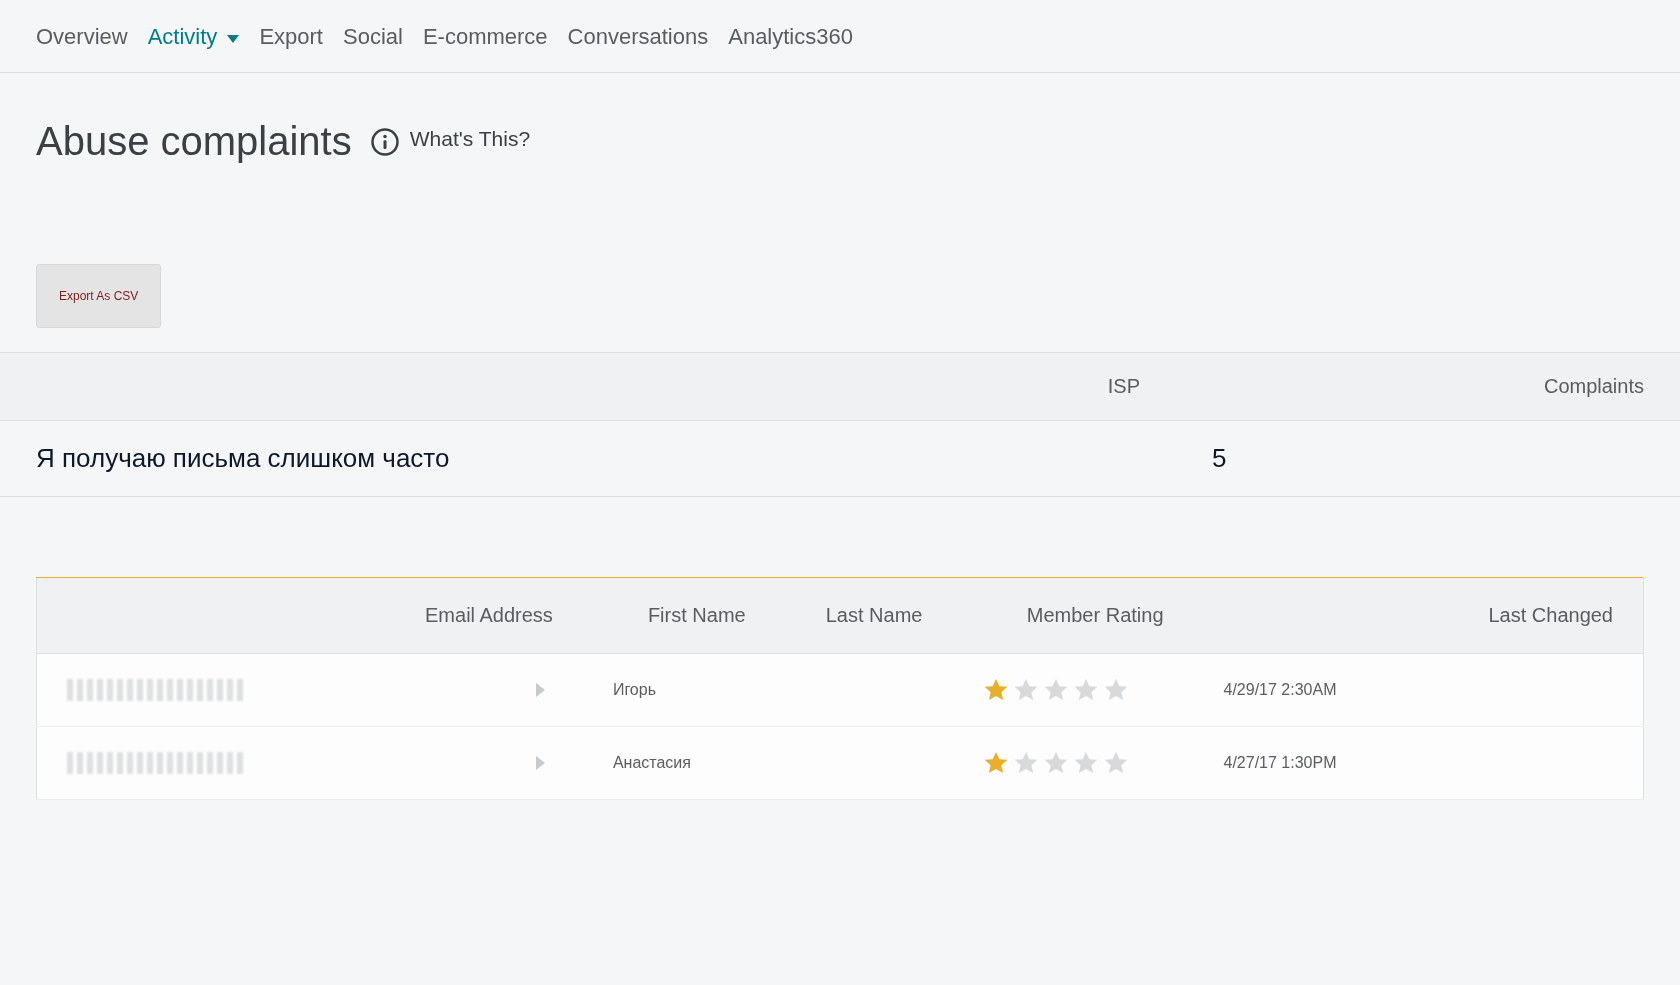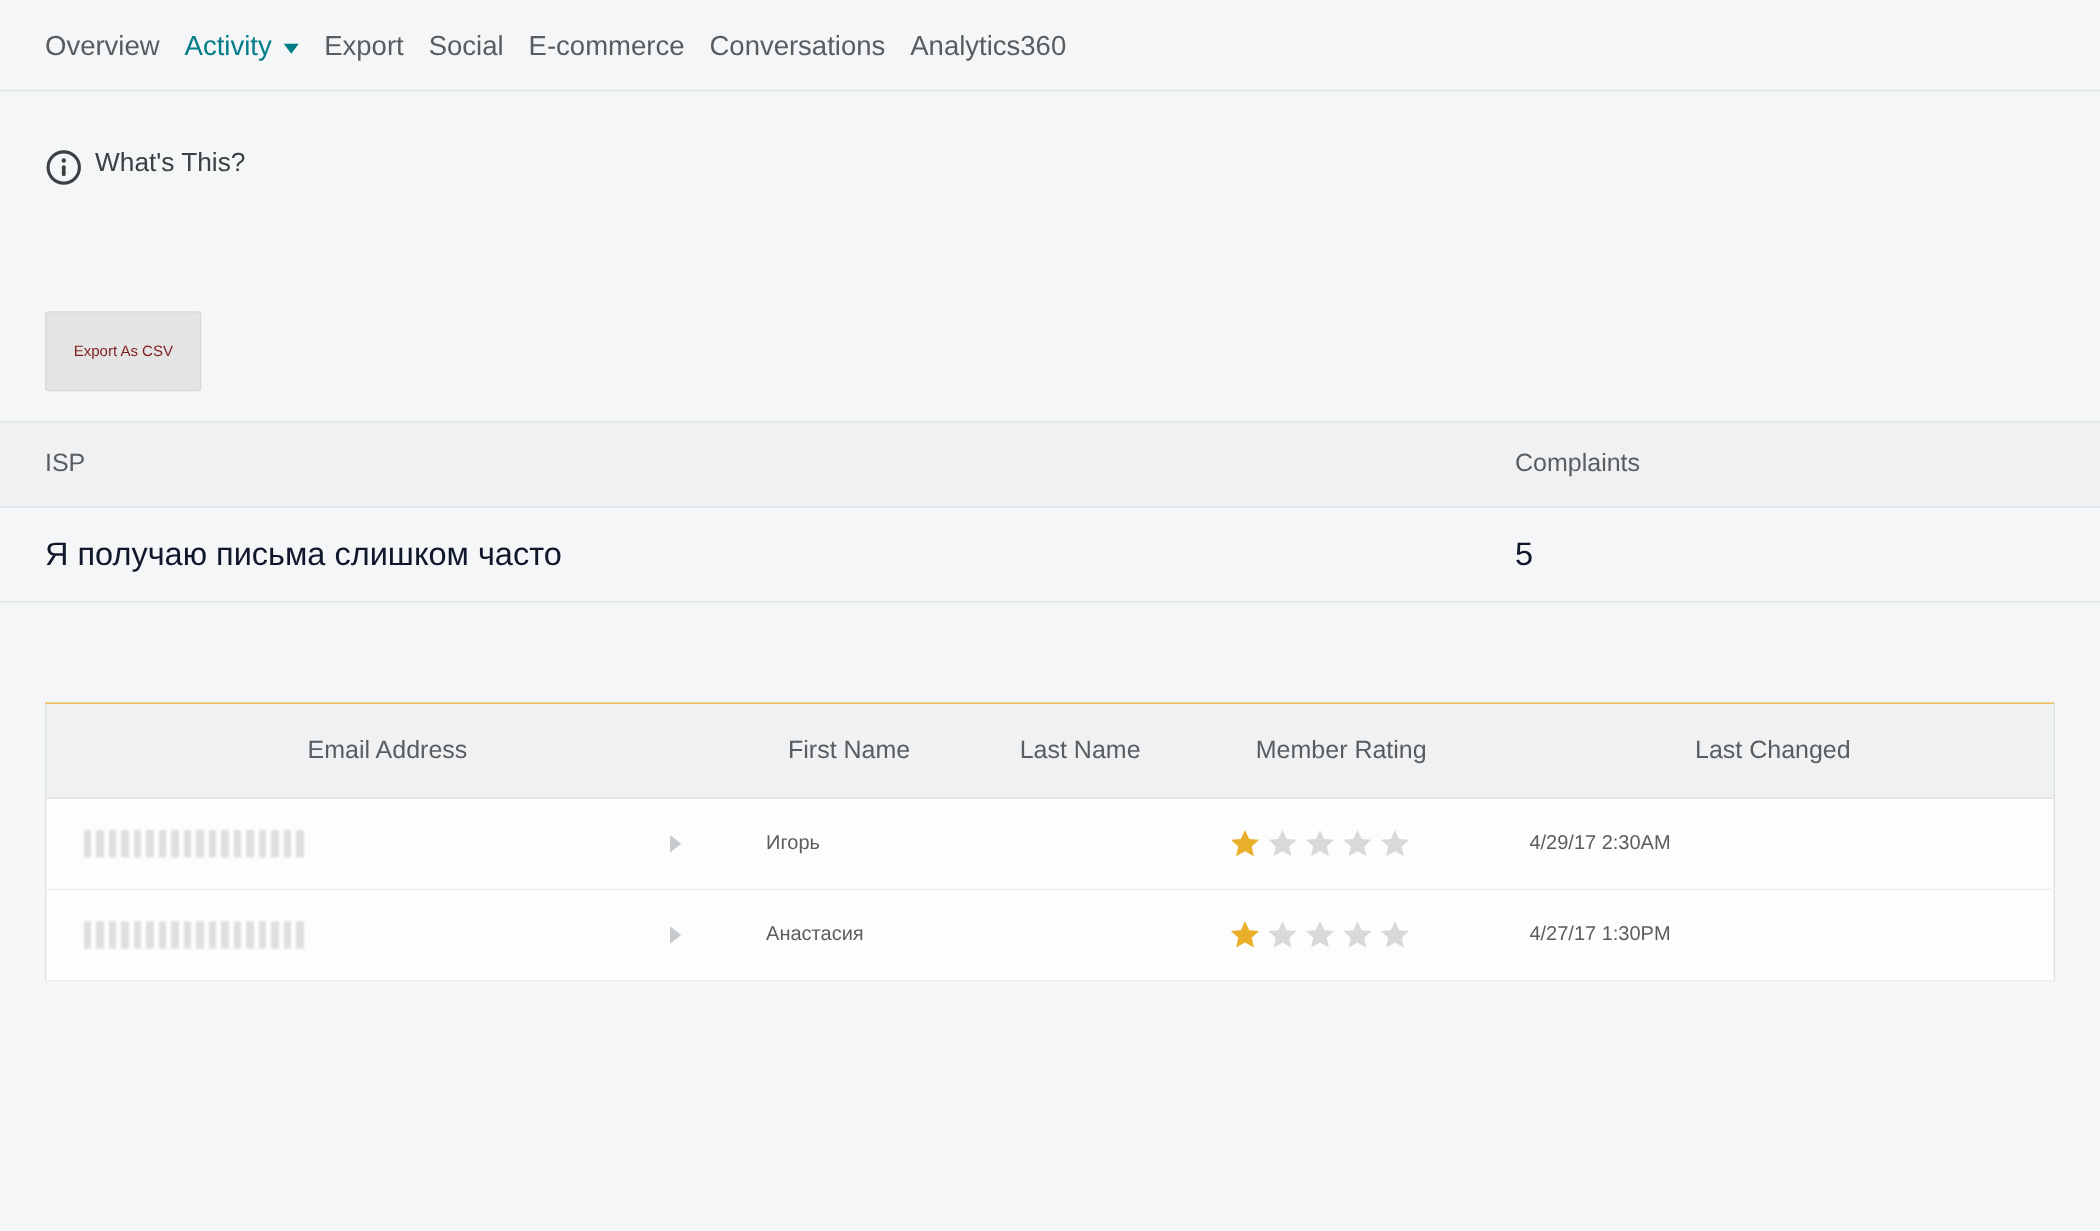--- a/index.html
+++ b/index.html
@@ -77,21 +77,21 @@
       cursor: pointer;
       font-family: inherit;
     }
     .summary-table {
       width: 100%;
       border-collapse: collapse;
       border-top: 1px solid #dbe0e2;
       border-bottom: 1px solid #dbe0e2;
     }
     .summary-table thead th {
-      text-align: left;
+      text-align: right;
       font-weight: 400;
       font-size: 20px;
       color: #595d60;
       padding: 22px 36px;
       background-color: #f0f1f2;
       border-bottom: 1px solid #dbe0e2;
     }
     .summary-table tbody td {
       padding: 22px 36px;
       font-size: 26px;
@@ -104,21 +104,21 @@
     }
     .detail-table {
       width: 100%;
       border-collapse: collapse;
       background-color: #fdfdfd;
       border-top: 1px solid #e9af2b;
       border-left: 1px solid #dbe0e2;
       border-right: 1px solid #dbe0e2;
     }
     .detail-table thead th {
-      text-align: center;
+      text-align: right;
       font-weight: 400;
       font-size: 20px;
       color: #595d60;
       padding: 26px 30px 26px 30px;
       background-color: #f0f1f2;
       border-bottom: 1px solid #dbe0e2;
     }
     .detail-table tbody td {
       padding: 22px 30px;
       font-size: 16px;
@@ -173,20 +173,21 @@
     <span class="chevron-down"></span>
   </div>
   <div class="tab-nav-item">Export</div>
   <div class="tab-nav-item">Social</div>
   <div class="tab-nav-item">E-commerce</div>
   <div class="tab-nav-item">Conversations</div>
   <div class="tab-nav-item">Analytics360</div>
 </nav>
 
 <div class="page-header">
+  <h1 class="page-title">Abuse complaints</h1>
   <div class="info-icon-wrap">
     <svg class="info-icon" viewBox="0 0 24 24">
       <circle cx="12" cy="12" r="10" fill="none" stroke="#3b4042" stroke-width="2"></circle>
       <circle cx="12" cy="7.5" r="1.4" fill="#3b4042"></circle>
       <rect x="10.8" y="10.5" width="2.4" height="7" rx="1" fill="#3b4042"></rect>
     </svg>
     <span class="whats-this">What's This?</span>
   </div>
 </div>
 

